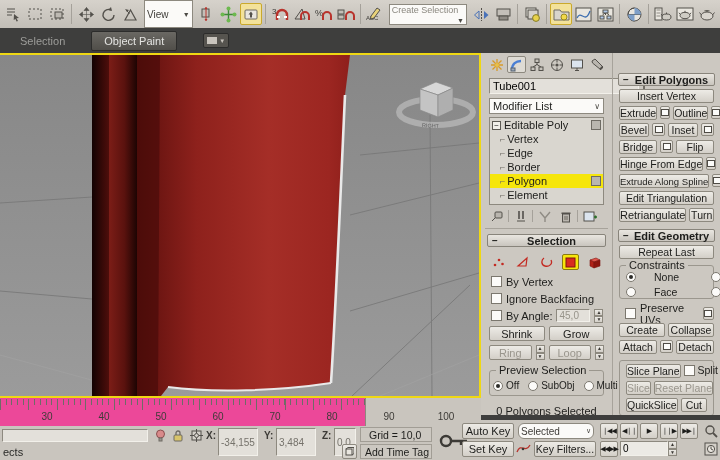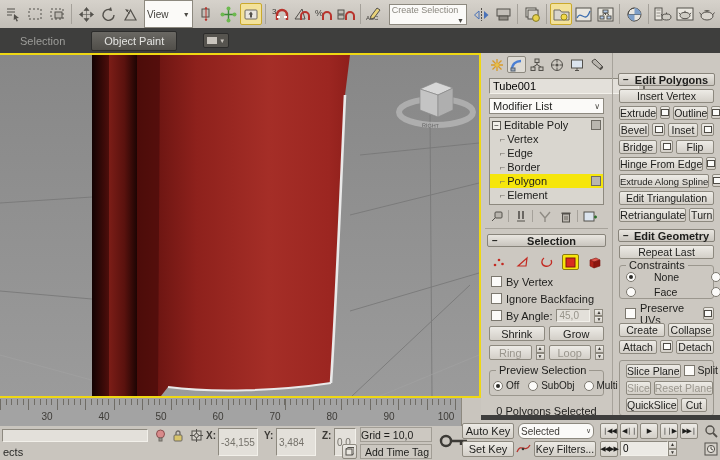--- a/index.html
+++ b/index.html
@@ -88,37 +88,37 @@
   #soft-roll { margin:11px 4px 0 4px; }
   
   .rrow { display:flex; gap:3px; margin:3px 6px 0 6px; height:14px; }
   .rrow .b3 { flex:1; font-size:10.5px; }
   .rrow .b3.xyz { flex:none; width:13px; }
   #constraints { margin:6px 6px 0 6px; height:34px; }
   #constraints .crow { display:flex; align-items:center; gap:18px; padding:3px 4px 0 6px; font-size:10.5px; }
   #constraints .crow .c2 { margin-left:14px; }
   #slicegrp { margin:6px 6px 0 6px; padding-bottom:3px; border:1px solid #9b978e; border-radius:3px; }
   
-  #ruler { position:absolute; left:0; top:398px; width:462px; height:28px; background:#a3a3a3;
+  #ruler { position:absolute; left:0; top:398px; width:366px; height:28px; background:#ec4899;
            border-right:1px solid #8d897f; }
   #ticks { position:absolute; left:0; top:1px; width:100%; height:11px;
            background:
              repeating-linear-gradient(90deg,#6f6c66 0 1px,transparent 1px 5.69px),
              repeating-linear-gradient(90deg,#6f6c66 0 1px,transparent 1px 28.45px); }
   #ticks { background-size:100% 6px,100% 11px; background-repeat:repeat-x; background-position:top left; }
   .tnum { position:absolute; top:13px; transform:translateX(-50%); font-size:10px; color:#3e3c38; }
   #statusbar { position:absolute; left:0; top:426px; width:462px; height:34px; background:#c9c5be; }
   #progress { position:absolute; left:2px; top:3px; width:146px; height:13px; }
   #prompt { position:absolute; left:3px; top:20px; font-size:11px; color:#2a2a27; }
   .sticon { position:absolute; top:2px; width:16px; height:15px; display:flex; align-items:center; justify-content:center; }
   .xyz-lab { position:absolute; top:4px; font-size:10px; font-weight:bold; color:#3c3a36; }
   .xyz-f { position:absolute; top:2px; height:14px; width:40px; font-size:10px; color:#75726b;
            font-family:"Liberation Sans",sans-serif; padding:13px 2px; }
   #gridbox { position:absolute; left:360px; top:1px; width:72px; height:15px; border:1px solid #a19d95;
-             display:flex; align-items:center; padding-left:0; font-size:10.5px; background:#ccc8c1; }
+             display:flex; align-items:center; padding-left:8px; font-size:10.5px; background:#ccc8c1; }
   #timetag { position:absolute; left:360px; top:18px; width:72px; height:15px; border:1px solid #a19d95;
              display:flex; align-items:center; padding-left:4px; font-size:10.5px; background:#ccc8c1; }
   #tagbtn { position:absolute; left:342px; top:18px; width:15px; height:15px; }
   #animbar { position:absolute; left:462px; top:420px; width:258px; height:40px; background:#c9c5be; }
   #keybtn { position:absolute; left:-24px; top:6px; width:32px; height:30px; display:flex; align-items:center; justify-content:center; }
   .akbtn { position:absolute; width:52px; height:16px; font-size:11px; }
   #selfilter { position:absolute; left:56px; top:3px; width:76px; height:16px;border-radius:6px; }
   #keyfilters { position:absolute; left:72px; top:21px; width:62px; height:16px; font-size:10.5px; }
   #curveico { position:absolute; left:54px; top:21px; width:16px; height:16px; }
   .pb { position:absolute; top:3px; width:18px; height:16px; font-size:7px; letter-spacing:-1px; }

